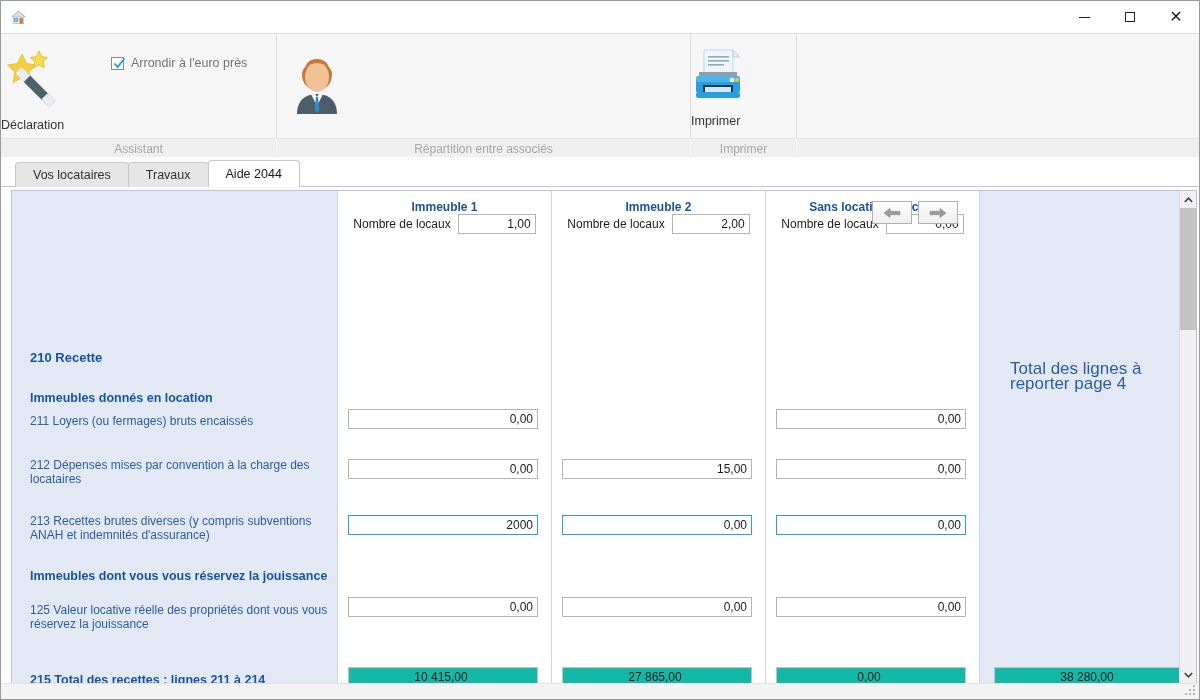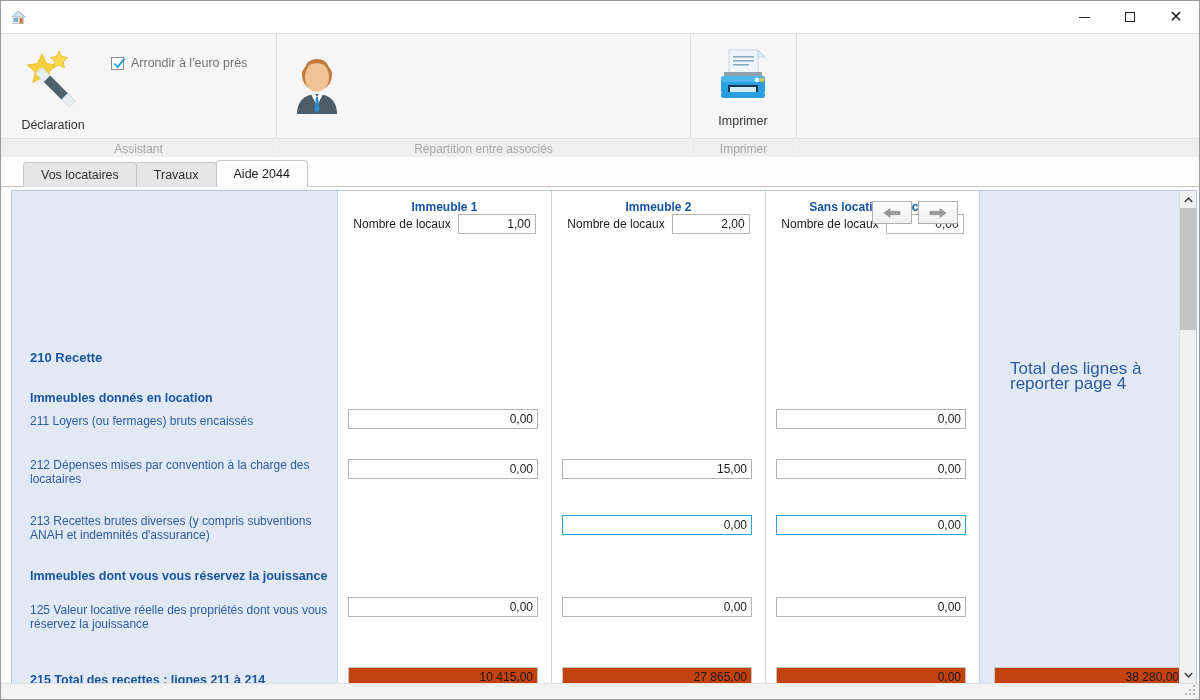--- a/index.html
+++ b/index.html
@@ -70,21 +70,21 @@
   .rgroup-sep {
     width: 1px; height: 104px;
     background: #dcdcdc;
     align-self: flex-start;
   }
 
   
   .g-assistant { width: 275px; }
   .big-btn {
     width: 104px;
-    display: flex; flex-direction: column; align-items: center;
+    display: flex; flex-direction: column; 
     padding-top: 6px;
     cursor: default;
   }
   .big-btn-label { font-size: 12.5px; color: #333; margin-top: 6px; }
   .wand-wrap { width: 64px; height: 64px; position: relative; }
   .chk-row {
     display: flex; align-items: center;
     margin-top: 14px; margin-left: 6px;
     cursor: default;
   }
@@ -123,21 +123,21 @@
   .printer-wrap { width: 54px; height: 60px; }
 
   .ribbon-tail { flex: 1; background: #f6f6f6; }
   .ribbon-tail-strip { height: 20px; background:#efefef; border-top:1px solid #e3e3e3; }
 
   
   .tabstrip {
     height: 22px; min-height: 30px;
     background: #fdfdfd;
     display: flex; align-items: flex-end;
-    padding-left: 22px;
+    padding-left: 14px;
     position: relative;
   }
   .tabstrip::after {
     content: ""; position: absolute; left: 0; right: 0; bottom: 0;
     height: 1px; background: #c6c6c6;
   }
   .tab {
     height: 25px; line-height: 24px;
     padding: 0 17px;
     font-size: 12.5px; color: #303030;
@@ -223,21 +223,21 @@
     background: #ffffff;
     font-size: 12px; color: #1b1b1b;
     text-align: right;
     padding-right: 4px;
     line-height: 18px;
     font-family: "Liberation Sans", sans-serif;
     cursor: text;
   }
   .inp.wide { width: 190px; }
   .inp.focused { border: 1px solid #2a9fd6; }
-  .inp.readonly { background: #c2410c; border: 1px solid #c4c4c4; color: #1b1b1b; }
+  .inp.readonly { background: #14b8a6; border: 1px solid #c4c4c4; color: #1b1b1b; text-align: center; }
 
   .field-abs { position: absolute; }
 
   
   .lbl {
     position: absolute;
     left: 18px; right: 8px;
     font-size: 12px; color: #2d5d9f;
     line-height: 14px;
   }
@@ -439,20 +439,21 @@
         </div>
 
         <div class="col-values">
           <div class="col-head">Immeuble 1</div>
           <div class="loc-row">
             <span class="loc-label">Nombre de locaux</span>
             <input class="inp" type="text" readonly="" value="1,00" style="">
           </div>
           <input class="inp wide field-abs" style="left: 10px; top: 218px;" type="text" readonly="" value="0,00">
           <input class="inp wide field-abs" style="left: 10px; top: 268px;" type="text" readonly="" value="0,00">
+          <input class="inp wide field-abs focused" style="left: 10px; top: 324px;" type="text" readonly="" value="2000">
           <input class="inp wide field-abs" style="left: 10px; top: 406px;" type="text" readonly="" value="0,00">
           <input class="inp wide field-abs readonly" style="left: 10px; top: 476px;" type="text" readonly="" value="10 415,00">
         </div>
 
         <div class="col-values">
           <div class="col-head">Immeuble 2</div>
           <div class="loc-row">
             <span class="loc-label">Nombre de locaux</span>
             <input class="inp" type="text" readonly="" value="2,00" style="">
           </div>

